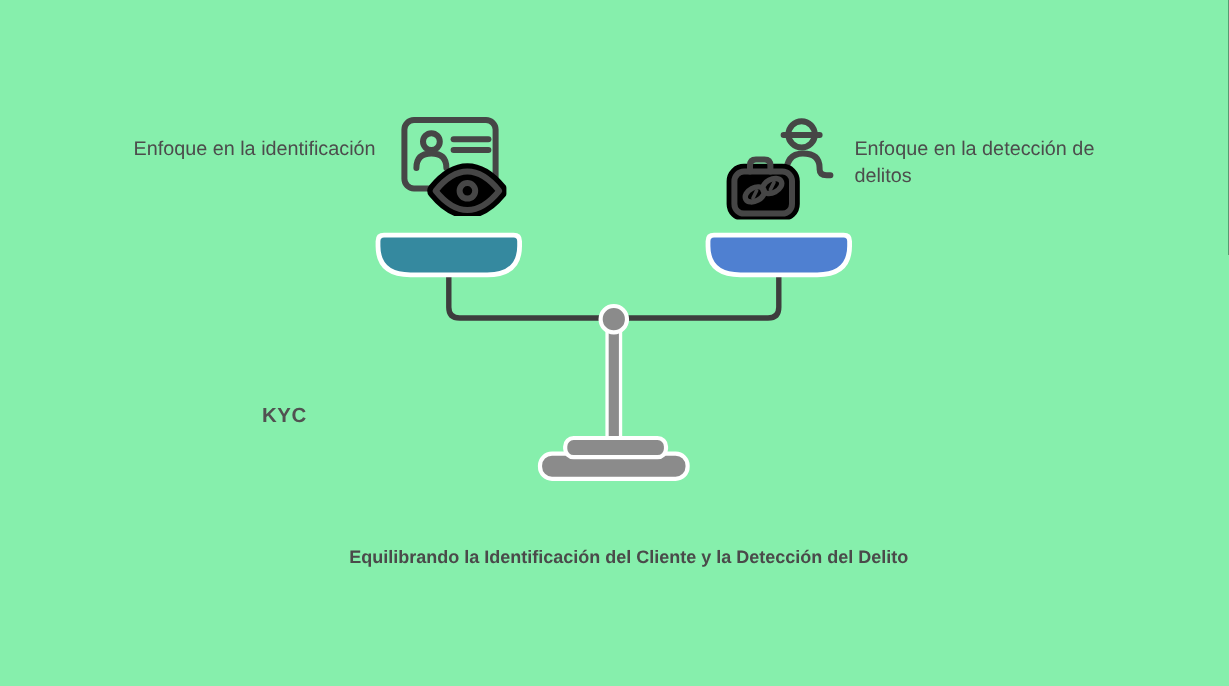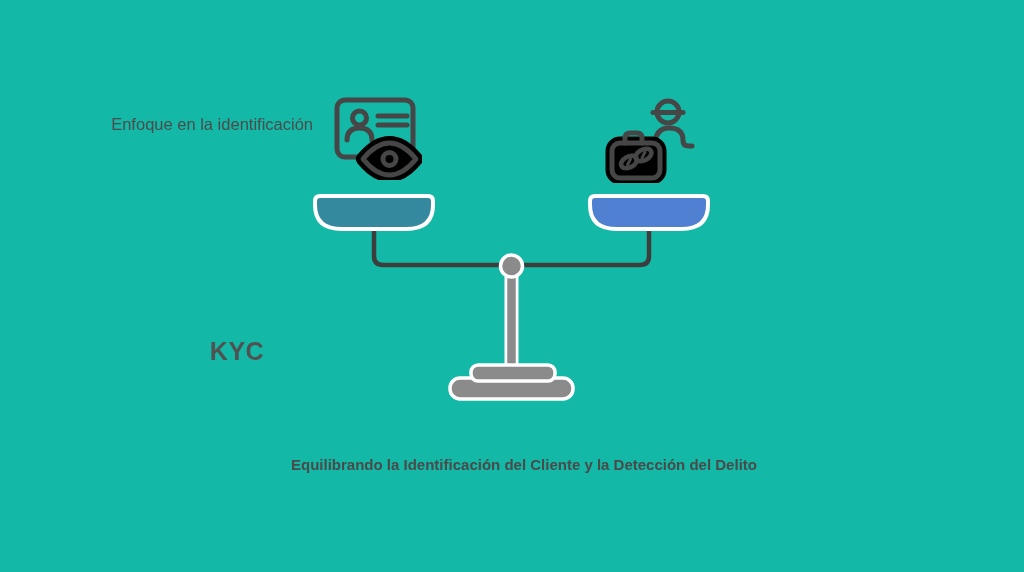--- a/index.html
+++ b/index.html
@@ -1,42 +1,46 @@
 <!DOCTYPE html>
 <html><head>
 <meta charset="utf-8">
 <style>
   html,body{margin:0;padding:0;background:#000000;}
   #canvas{
-    position:relative;width:1024px;height:572px;background:#14b8a6;overflow:hidden;
+    position:relative;width:1024px;height:572px;background:#86efac;overflow:hidden;
     font-family:"Liberation Sans",sans-serif;
   }
   .abs{position:absolute;}
   .side-label{font-size:16.5px;line-height:23px;color:#4c4c4c;}
   .side-label span{display:block;}
   #left-label{left:53px;top:113px;width:260px;text-align:right;}
   #right-label{left:712px;top:113px;width:258px;text-align:left;}
-  .acronym{font-size:25px;font-weight:bold;color:#515151;letter-spacing:0.5px;text-align:center;width:150px;}
+  .acronym{font-size:17px;font-weight:bold;color:#515151;letter-spacing:0.5px;text-align:center;width:150px;}
   #kyc{left:162px;top:337px;}
   #aml{left:711px;top:337px;}
   #caption{left:0;top:456px;width:1024px;text-align:center;font-size:15px;font-weight:bold;color:#4a4a4a;margin-left:12px;}
   #left-icon{left:330px;top:88px;}
   #right-icon{left:605px;top:88px;}
   #scale{left:300px;top:185px;}
   svg{display:block;}
 </style>
 </head>
 <body>
 
 <div id="canvas">
 
   <div id="left-label" class="abs side-label">
     <span>Enfoque en la identificación</span>
   </div>
 
+  <div id="right-label" class="abs side-label">
+    <span>Enfoque en la detección de</span>
+    <span>delitos</span>
+  </div>
 
   <svg id="left-icon" class="abs" width="92" height="92" viewBox="0 0 92 92">
     <g fill="none" stroke-width="5" stroke-linecap="round" stroke-linejoin="round" stroke="#464646">
       <rect x="7" y="12" width="76" height="57" rx="8"></rect>
       <circle cx="29.5" cy="30" r="7"></circle>
       <path d="M17,52 Q17,40 29.5,40 Q42,40 42,52"></path>
       <line x1="48" y1="28" x2="77" y2="28"></line>
       <line x1="48" y1="37" x2="77" y2="37"></line>
       <path d="M33,71 Q46,55 59.5,55 Q73,55 86,71 Q73,87 59.5,87 Q46,87 33,71 Z" stroke="#000000" stroke-width="14" fill="#000000"></path>
       <path d="M33,71 Q46,55 59.5,55 Q73,55 86,71 Q73,87 59.5,87 Q46,87 33,71 Z"></path>

